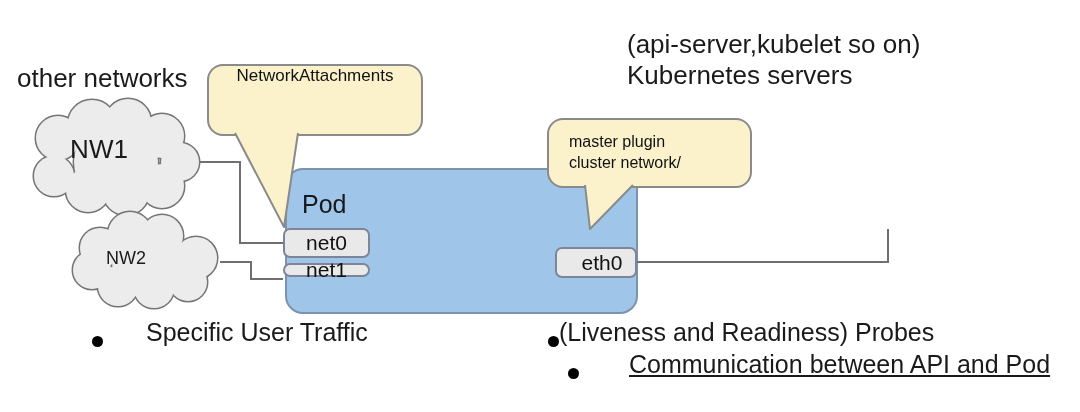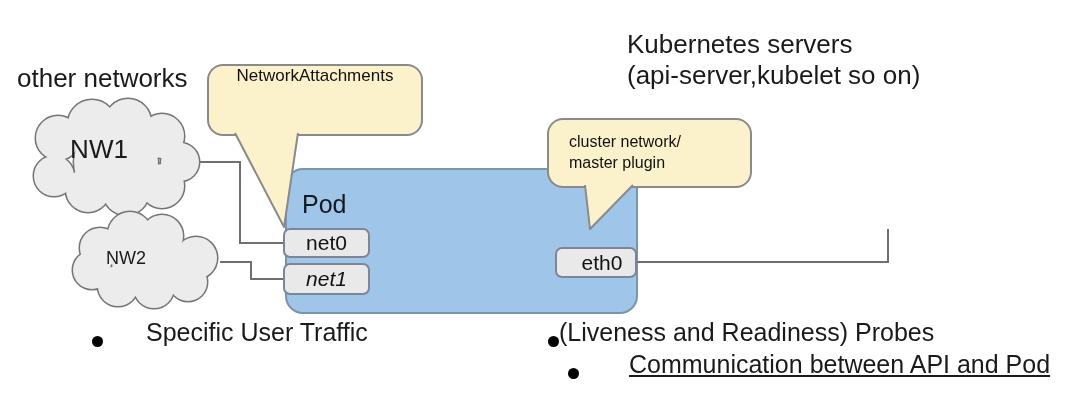--- a/index.html
+++ b/index.html
@@ -18,21 +18,21 @@
   .pod-box {
     left:285px; top:168px; width:353px; height:146px;
     background:#9fc5e8; border:2px solid #7b93ad; border-radius:18px;
   }
   .iface {
     background:#e9e9e9; border:2px solid #7d8698; border-radius:7px;
     display:flex; align-items:center; justify-content:center;
     font-size:21px; color:#111; z-index:2;
   }
   .iface-net0 { left:283px; top:228px; width:87px; height:30px; }
-  .iface-net1 { left:283px; top:263px; width:87px; height:32px;font-style:italic; }
+  .iface-net1 { left:283px; top:263px; width:87px; height:14px; }
   .iface-eth0 { left:555px; top:247px; width:82px; height:31px;padding-left:12px; }
 
   .callout {
     background:#fbf2cc; border:2px solid #8a8a8a; border-radius:16px;
     color:#111; z-index:2;
   }
   .callout-na {
     left:207px; top:64px; width:216px; height:72px;
     display:flex; justify-content:center;
     font-size:17px;
@@ -116,29 +116,29 @@
 
     <div class="abs iface iface-net0">net0</div>
     <div class="abs iface iface-net1">net1</div>
     <div class="abs iface iface-eth0">eth0</div>
 
     <div class="abs callout callout-na">
       <span>NetworkAttachments</span>
     </div>
 
     <div class="abs callout callout-cn">
+      <div>master plugin</div>
       <div>cluster network/</div>
-      <div>master plugin</div>
     </div>
 
     <div class="abs lbl lbl-other-networks">other networks</div>
 
     <div class="abs lbl lbl-k8s">
+      <div>(api-server,kubelet so on)</div>
       <div>Kubernetes servers</div>
-      <div>(api-server,kubelet so on)</div>
     </div>
 
     <div class="abs lbl lbl-nw1">NW1</div>
     <div class="abs lbl lbl-nw2">NW2</div>
 
     <div class="abs bullet-row bullet-left">
       <span class="bullet-dot"></span>
       <span>Specific User Traffic</span>
     </div>
 

